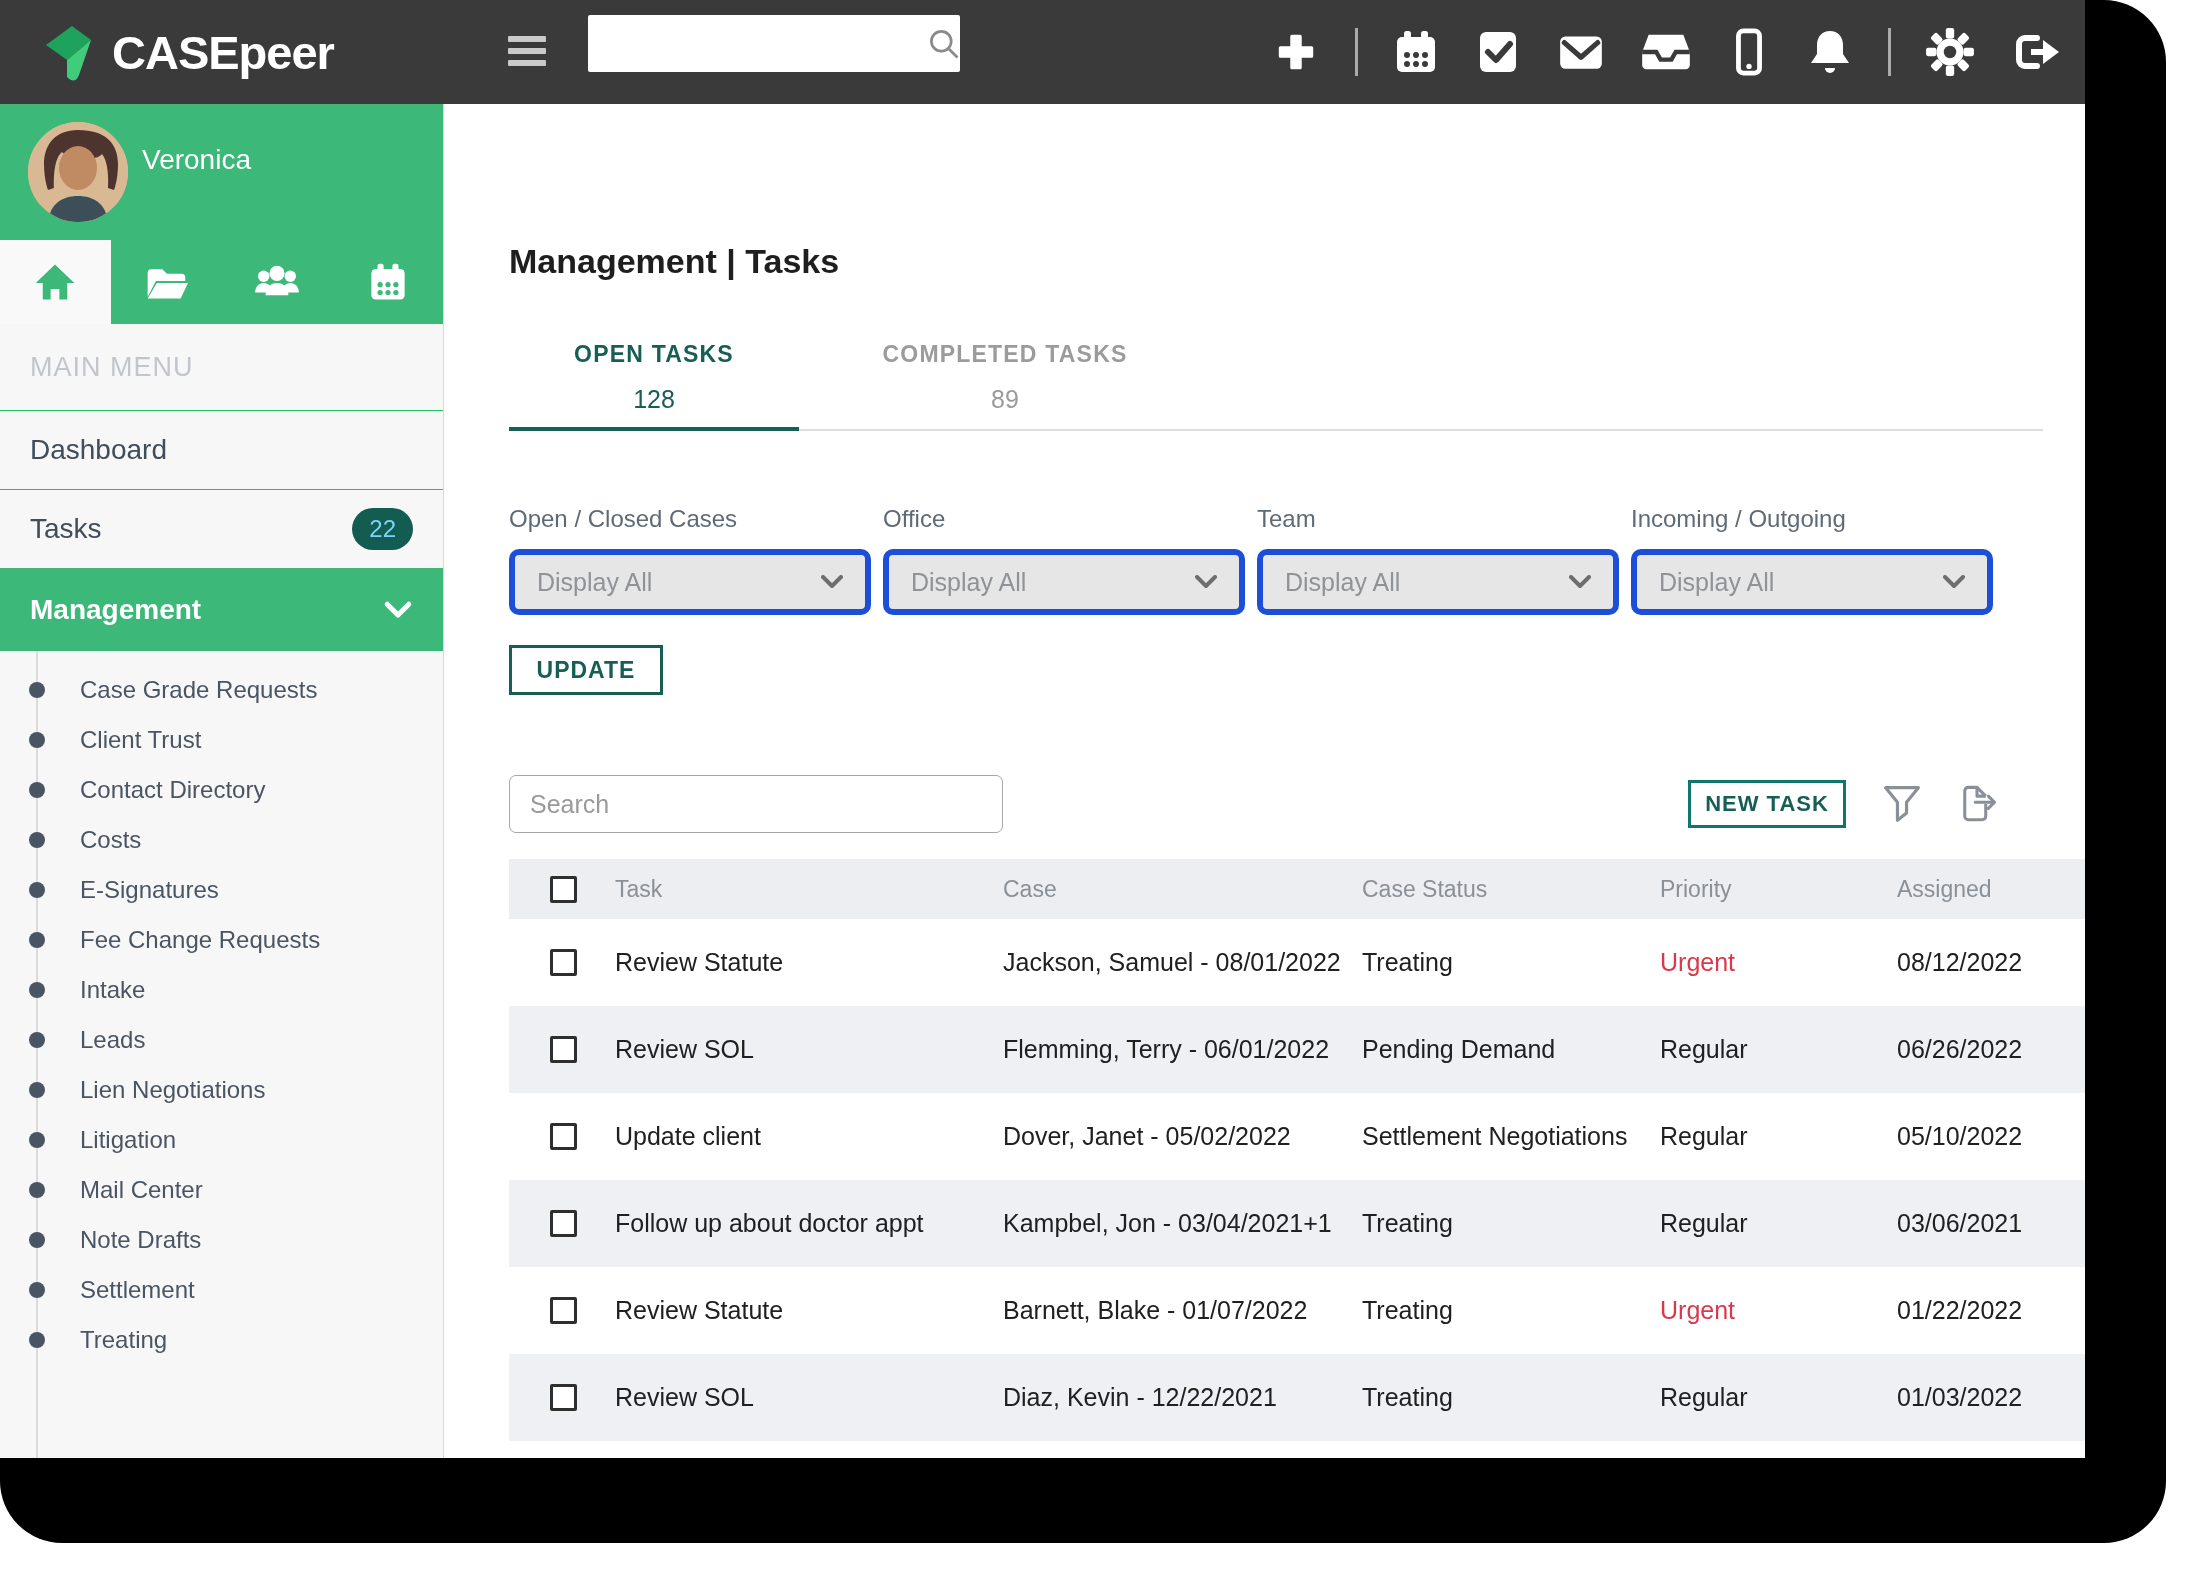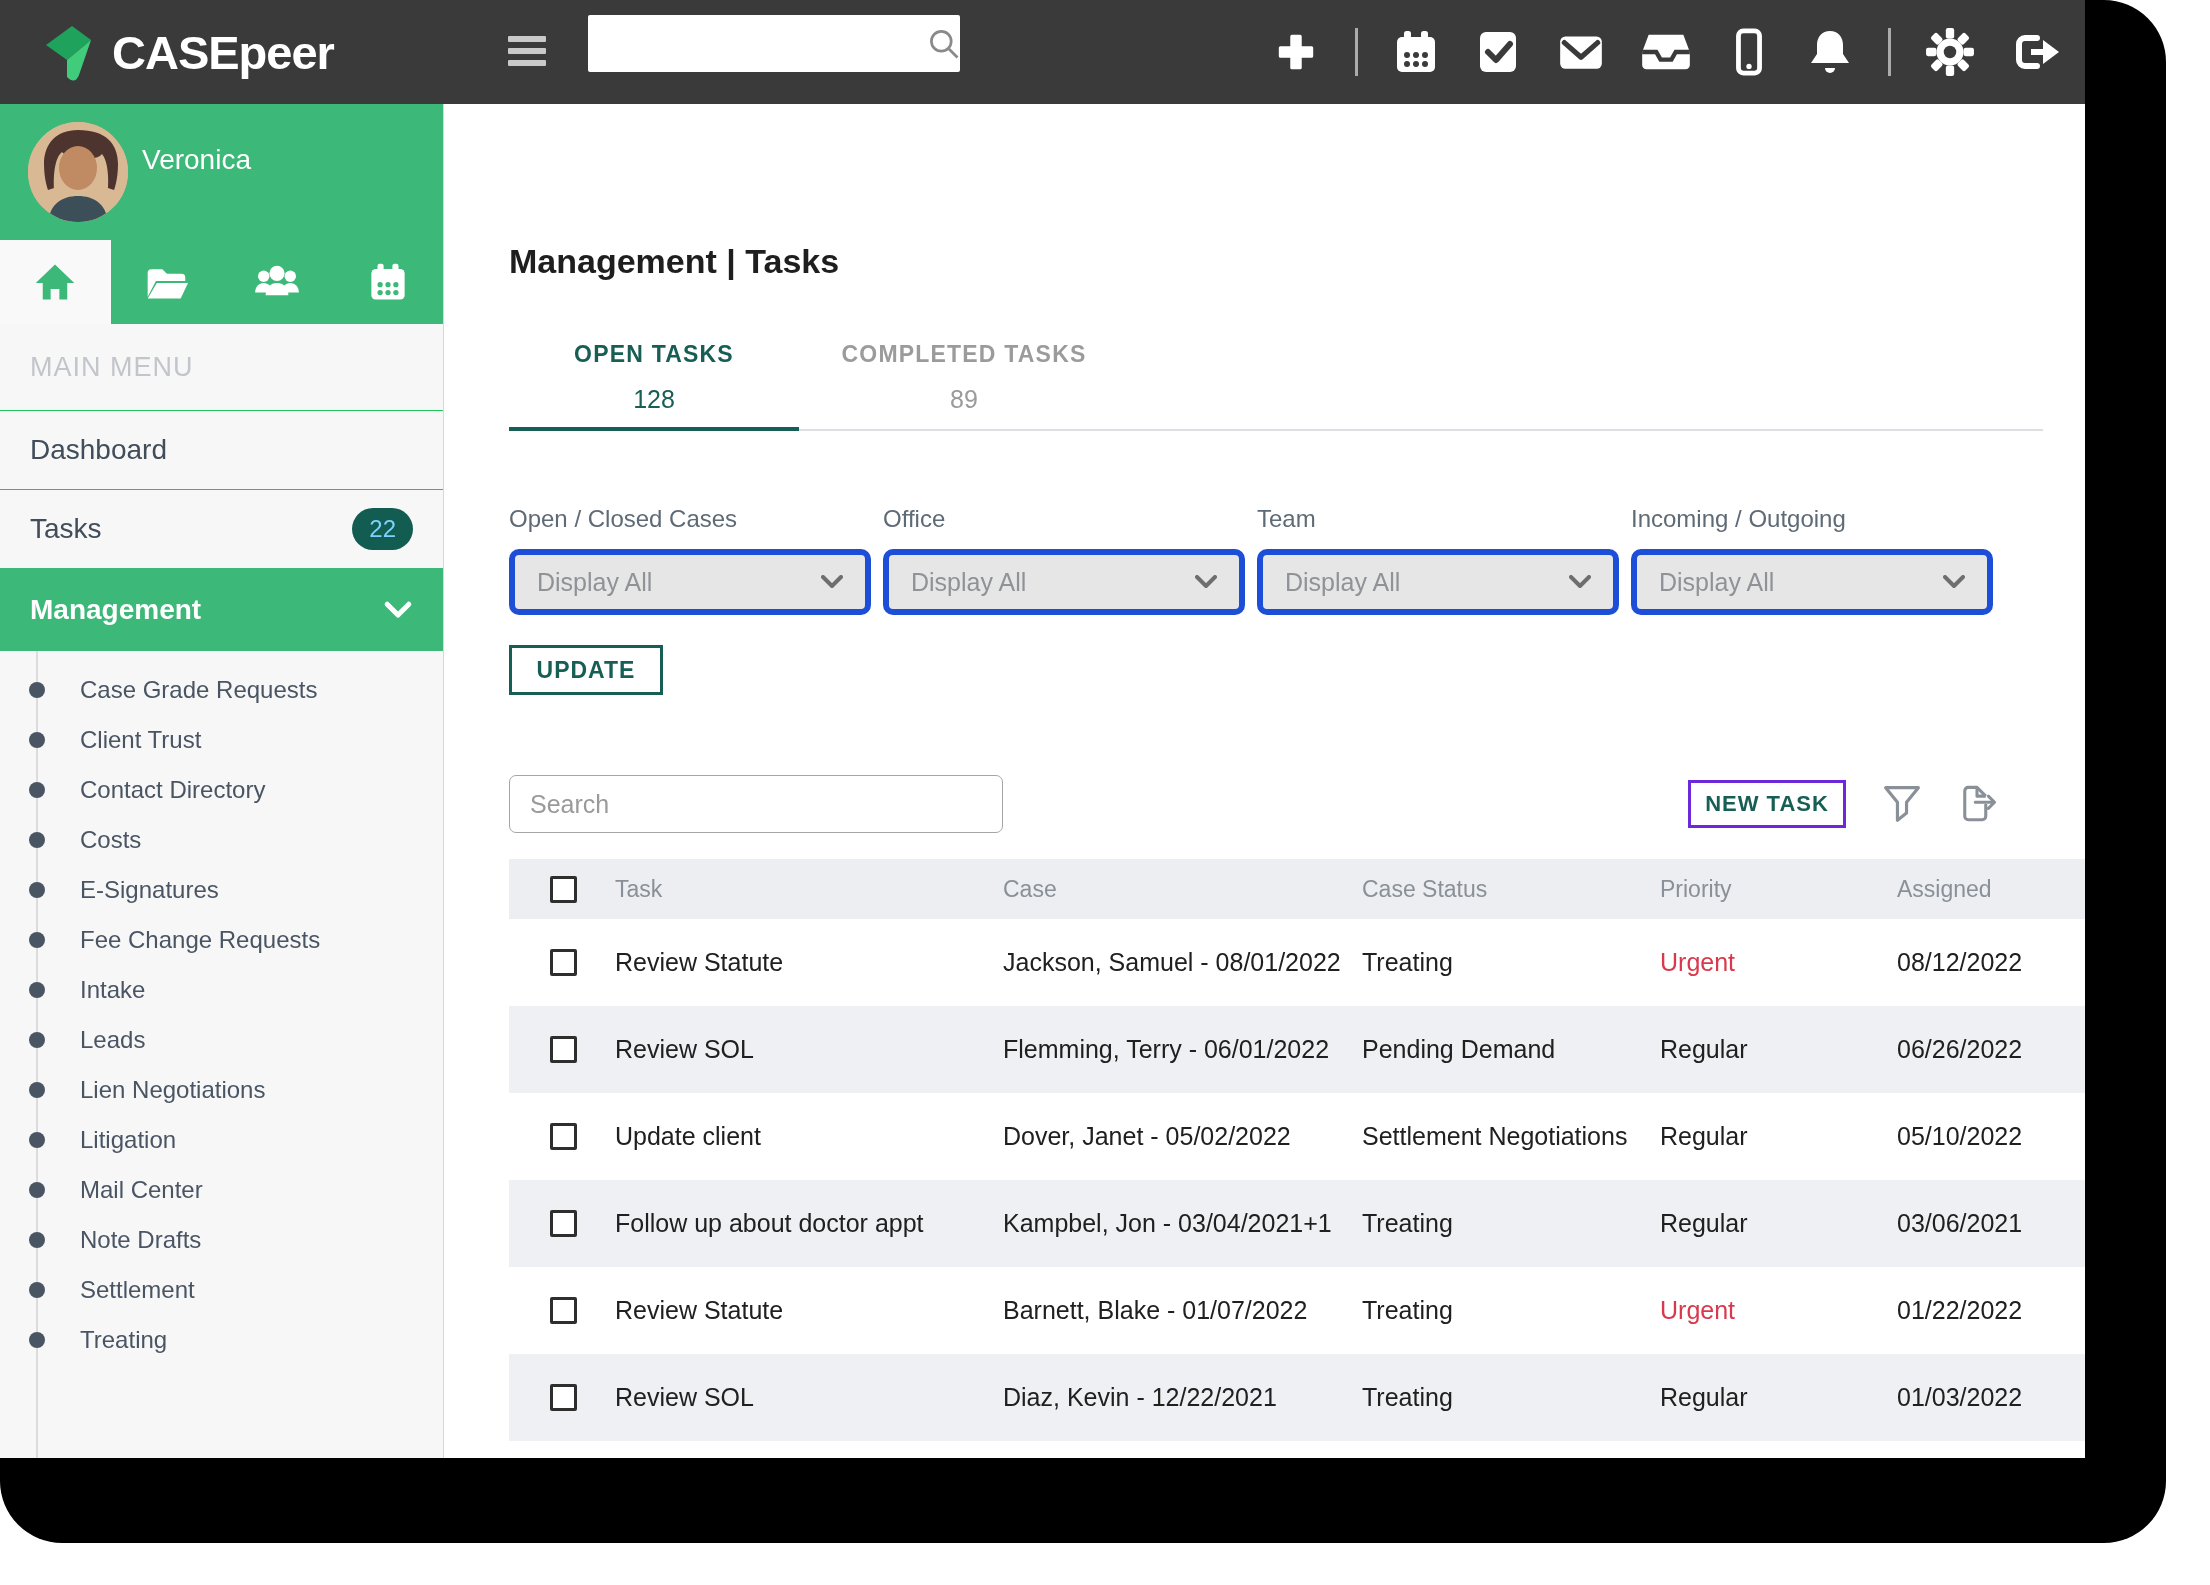--- a/index.html
+++ b/index.html
@@ -38,41 +38,41 @@
   .menu-item.active { background:#3CB878; color:#fff; font-weight:700; height:83px; border-top-color:#3CB878; }
   .menu-item.active .chev { display:flex; }
   .submenu { flex:1; position:relative; padding-top:14px; list-style:none; }
   .submenu::before { content:''; position:absolute; left:36px; top:0; bottom:0; width:2px; background:#DCDCDC; }
   .submenu-item { position:relative; height:50px; display:flex; align-items:center; padding-left:80px; color:#4A5564; font-size:24px; cursor:pointer; }
   .submenu-item::before { content:''; position:absolute; left:29px; top:50%; transform:translateY(-50%); width:16px; height:16px; border-radius:50%; background:#4A5564; }
 
   
   .main { flex:1; background:#fff; padding-left:65px; overflow:hidden; }
   .page-title { margin-top:138px; font-size:34px; font-weight:700; color:#1E1E1E; }
-  .tabs { margin-top:56px; width:1534px; display:flex; border-bottom:2px solid #DDDFE2; }
+  .tabs { margin-top:56px; width:1534px; display:flex; border-bottom:2px solid #DDDFE2;gap:41px; }
   .tab { height:92px; display:flex; flex-direction:column; align-items:center; padding-top:4px; gap:17px; position:relative; cursor:pointer; }
   .tab:nth-child(1){ width:290px; } .tab:nth-child(2){ width:330px; } .tab:nth-child(3){ width:340px; }
   .t-label { font-size:23px; font-weight:600; letter-spacing:1.2px; color:#9B9B9B; }
   .t-count { font-size:25px; color:#9B9B9B; }
   .tab.active .t-label, .tab.active .t-count { color:#175E54; }
   .tab.active::after { content:''; position:absolute; left:0; right:0; bottom:-2px; height:4px; background:#175E54; }
 
   .filters { margin-top:74px; display:flex; gap:12px; }
   .filter { width:362px; }
   .f-label { font-size:24px; color:#5E6A75; margin-bottom:16px; }
   .f-select { height:66px; background:#E6E6E6; border:6px solid #1d4ed8; border-radius:10px; display:flex; align-items:center; justify-content:space-between; padding:0 22px; cursor:pointer; }
   .f-value { font-size:25px; color:#8F9296; }
 
   .update-btn { margin-top:30px; width:154px; height:50px; background:#fff; border:3px solid #175E54; color:#175E54; font-size:23px; font-weight:700; letter-spacing:1px; display:flex; align-items:center; justify-content:center; cursor:pointer; font-family:inherit; }
 
   .toolbar { margin-top:80px; width:1534px; display:flex; align-items:center; }
   .search-input { width:494px; height:58px; border:1px solid #A6A6A6; border-radius:7px; font-size:25px; padding:12px 20px; color:#444; outline:none; font-family:inherit; }
   .search-input::placeholder { color:#9A9A9A; }
   .toolbar-spacer { flex:1; }
-  .new-task-btn { width:158px; height:48px; background:#fff; border:3px solid #6d28d9; color:#175E54; font-size:22px; font-weight:700; letter-spacing:1px; display:flex; align-items:center; justify-content:center; cursor:pointer; font-family:inherit; margin-right:36px; }
+  .new-task-btn { width:158px; height:48px; background:#fff; border:3px solid #0f766e; color:#175E54; font-size:22px; font-weight:700; letter-spacing:1px; display:flex; align-items:center; justify-content:center; cursor:pointer; font-family:inherit; margin-right:36px; }
   .tool-icon { cursor:pointer; display:flex; }
   .funnel-wrap { margin-right:34px; }
   .export-wrap { margin-right:45px; }
 
   .task-table { margin-top:26px; width:1577px; }
   .thead, .trow { display:grid; grid-template-columns:106px 388px 359px 298px 237px 1fr; align-items:center; }
   .thead { height:60px; background:#ECEEF1; color:#8A9097; font-size:23px; }
   .trow { height:87px; font-size:25px; color:#202020; }
   .trows .trow:nth-child(even) { background:#EEF0F3; }
   .cbx { width:27px; height:27px; border:3px solid #2E2E2E; border-radius:2px; background:#fff; margin-left:41px; cursor:pointer; }

